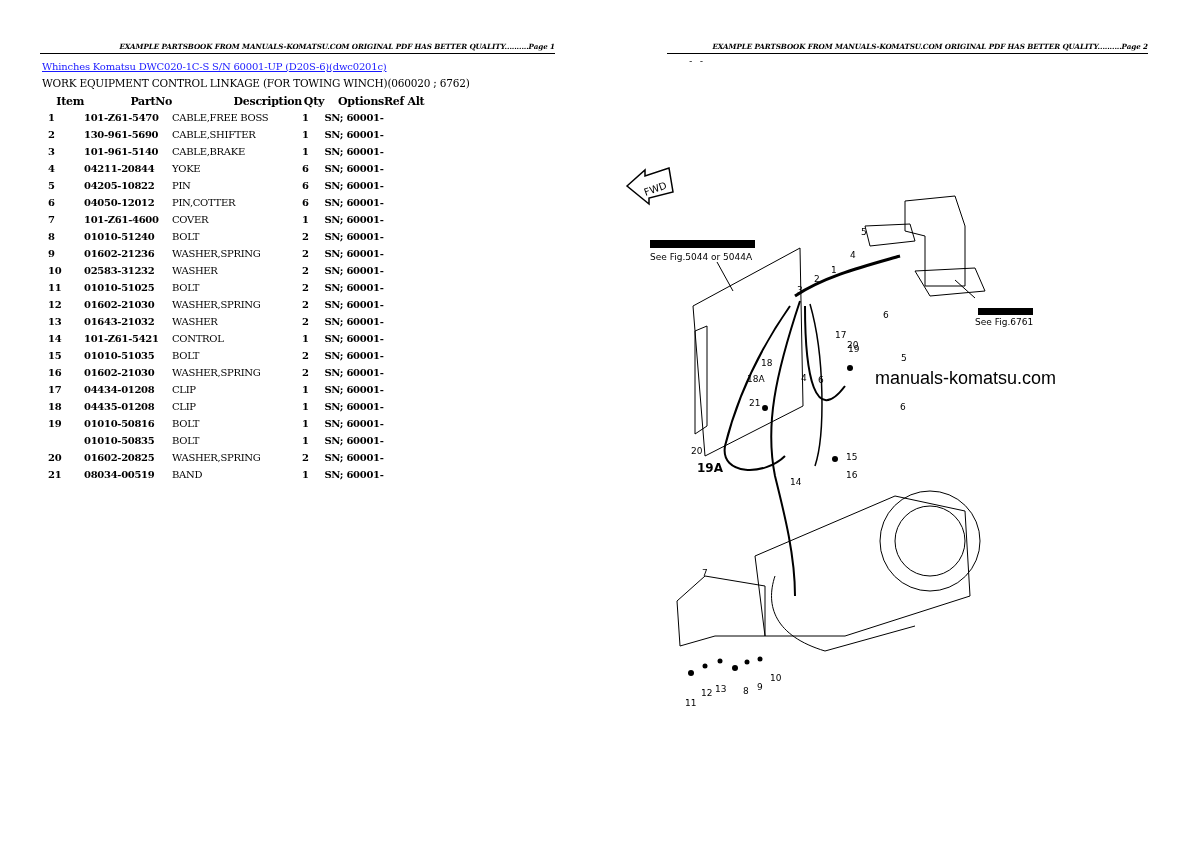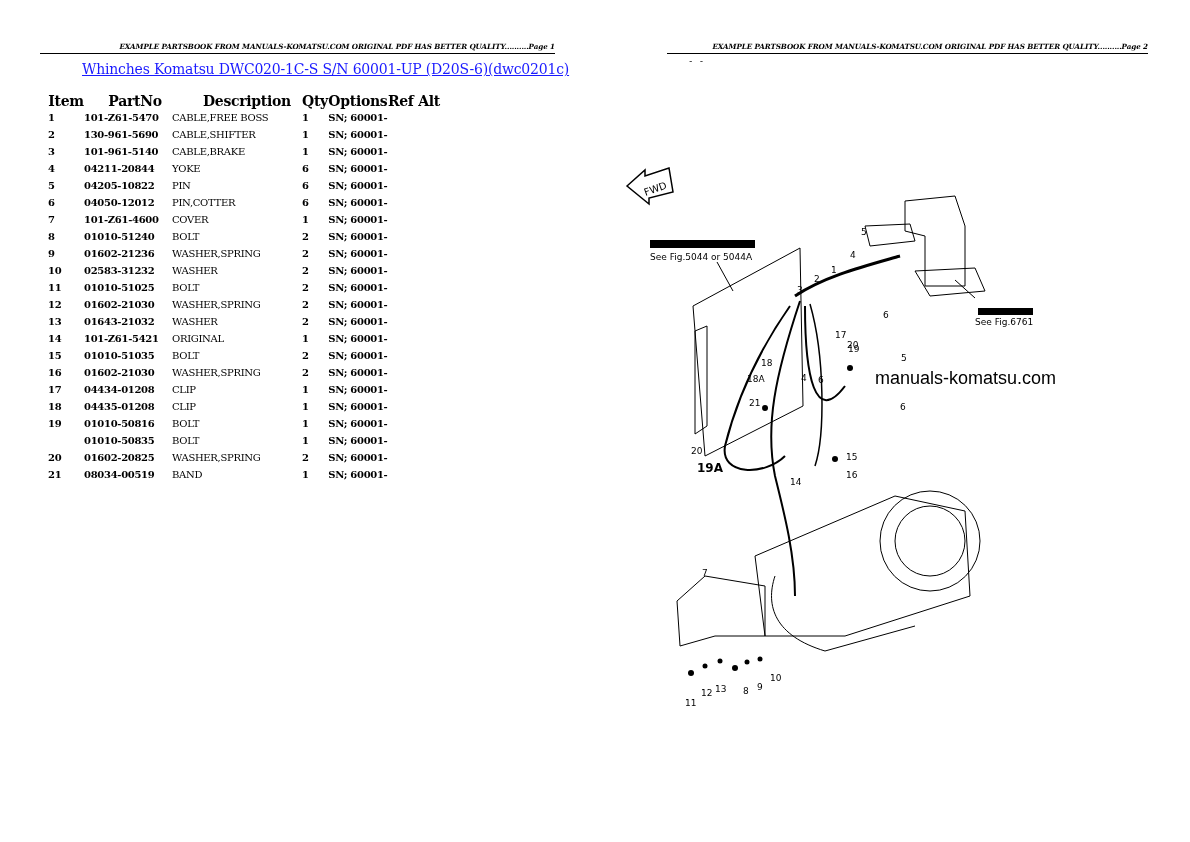--- a/index.html
+++ b/index.html
@@ -7,46 +7,47 @@
          font-family: "DejaVu Serif", "Liberation Serif", serif; color: #000; }
   .page { position: absolute; top: 16px; height: 842px; width: 595px; }
   .page-left { left: 0; }
   .page-right { left: 595px; }
   .hdr { position: absolute; top: 25px; left: 40px; width: 515px; height: 12px;
          border-bottom: 1px solid #000; text-align: right;
          font-family: "DejaVu Serif", serif; font-weight: bold; font-style: italic;
          font-size: 7.2px; letter-spacing: -0.1px; line-height: 11px; white-space: nowrap; }
   .page-right .hdr { left: 72px; width: 481px; }
   .dashes { position: absolute; top: 40px; left: 93px; font-size: 9px; font-family: "DejaVu Sans Mono", monospace; }
-  .titlelink { position: absolute; top: 45px; left: 42px; font-size: 14px; color: #1a1aff;
-               text-decoration: underline; white-space: nowrap; letter-spacing: -0.2px; cursor: pointer; margin-left: 40px; }
+  .titlelink { position: absolute; top: 45px; left: 42px; font-size: 10px; color: #1a1aff;
+               text-decoration: underline; white-space: nowrap; letter-spacing: -0.2px; cursor: pointer; }
   .subtitle { position: absolute; top: 61px; left: 42px; font-size: 10.5px; white-space: nowrap; letter-spacing: -0.2px; }
   table.parts { position: absolute; top: 77px; left: 42px; border-collapse: collapse;
                 font-size: 10px; letter-spacing: -0.3px; }
-  table.parts th { font-weight: bold; text-align: center; padding: 0; height: 16px; font-size: 14px; }
+  table.parts th { font-weight: bold; text-align: right; padding: 0; height: 16px; font-size: 11px; }
   table.parts td { padding: 0; height: 17px; white-space: nowrap; font-weight: bold; }
   table.parts td.desc { font-weight: normal; }
   .c-item { width: 36px; padding-left: 6px !important; }
   .c-part { width: 74px; }
   .c-desc { width: 110px; }
   .c-qty { width: 22px; }
   .c-opt { width: 60px; text-align: center; }
   th.c-item { padding-left: 6px !important; }
   th.c-part { padding-left: 14px !important; }
   th.c-desc { padding-left: 20px !important; }
   th.c-qty { padding-left: 0 !important; }
   th.c-opt { padding-left: 0 !important; }
   .diagram { position: absolute; left: 30px; top: 140px; width: 500px; height: 560px; }
 </style>
 </head>
 <body>
 
 <div class="page page-left">
   <div class="hdr">EXAMPLE PARTSBOOK FROM MANUALS-KOMATSU.COM ORIGINAL PDF HAS BETTER QUALITY..........Page 1</div>
   <a class="titlelink">Whinches Komatsu DWC020-1C-S S/N 60001-UP (D20S-6)(dwc0201c)</a>
+  <div class="subtitle">WORK EQUIPMENT CONTROL LINKAGE (FOR TOWING WINCH)(060020 ; 6762)</div>
 
   <table class="parts">
     <thead>
       <tr>
         <th class="c-item">Item</th>
         <th class="c-part">PartNo</th>
         <th class="c-desc">Description</th>
         <th class="c-qty">Qty</th>
         <th class="c-opt">Options</th>
         <th>Ref Alt</th>
@@ -153,21 +154,21 @@
           <td class="c-item">13</td>
           <td class="c-part">01643-21032</td>
           <td class="c-desc desc">WASHER</td>
           <td class="c-qty">2</td>
           <td class="c-opt">SN; 60001-</td>
           <td></td>
         </tr>
         <tr>
           <td class="c-item">14</td>
           <td class="c-part">101-Z61-5421</td>
-          <td class="c-desc desc">ORIGINAL</td>
+          <td class="c-desc desc">CONTROL</td>
           <td class="c-qty">1</td>
           <td class="c-opt">SN; 60001-</td>
           <td></td>
         </tr>
         <tr>
           <td class="c-item">15</td>
           <td class="c-part">01010-51035</td>
           <td class="c-desc desc">BOLT</td>
           <td class="c-qty">2</td>
           <td class="c-opt">SN; 60001-</td>

